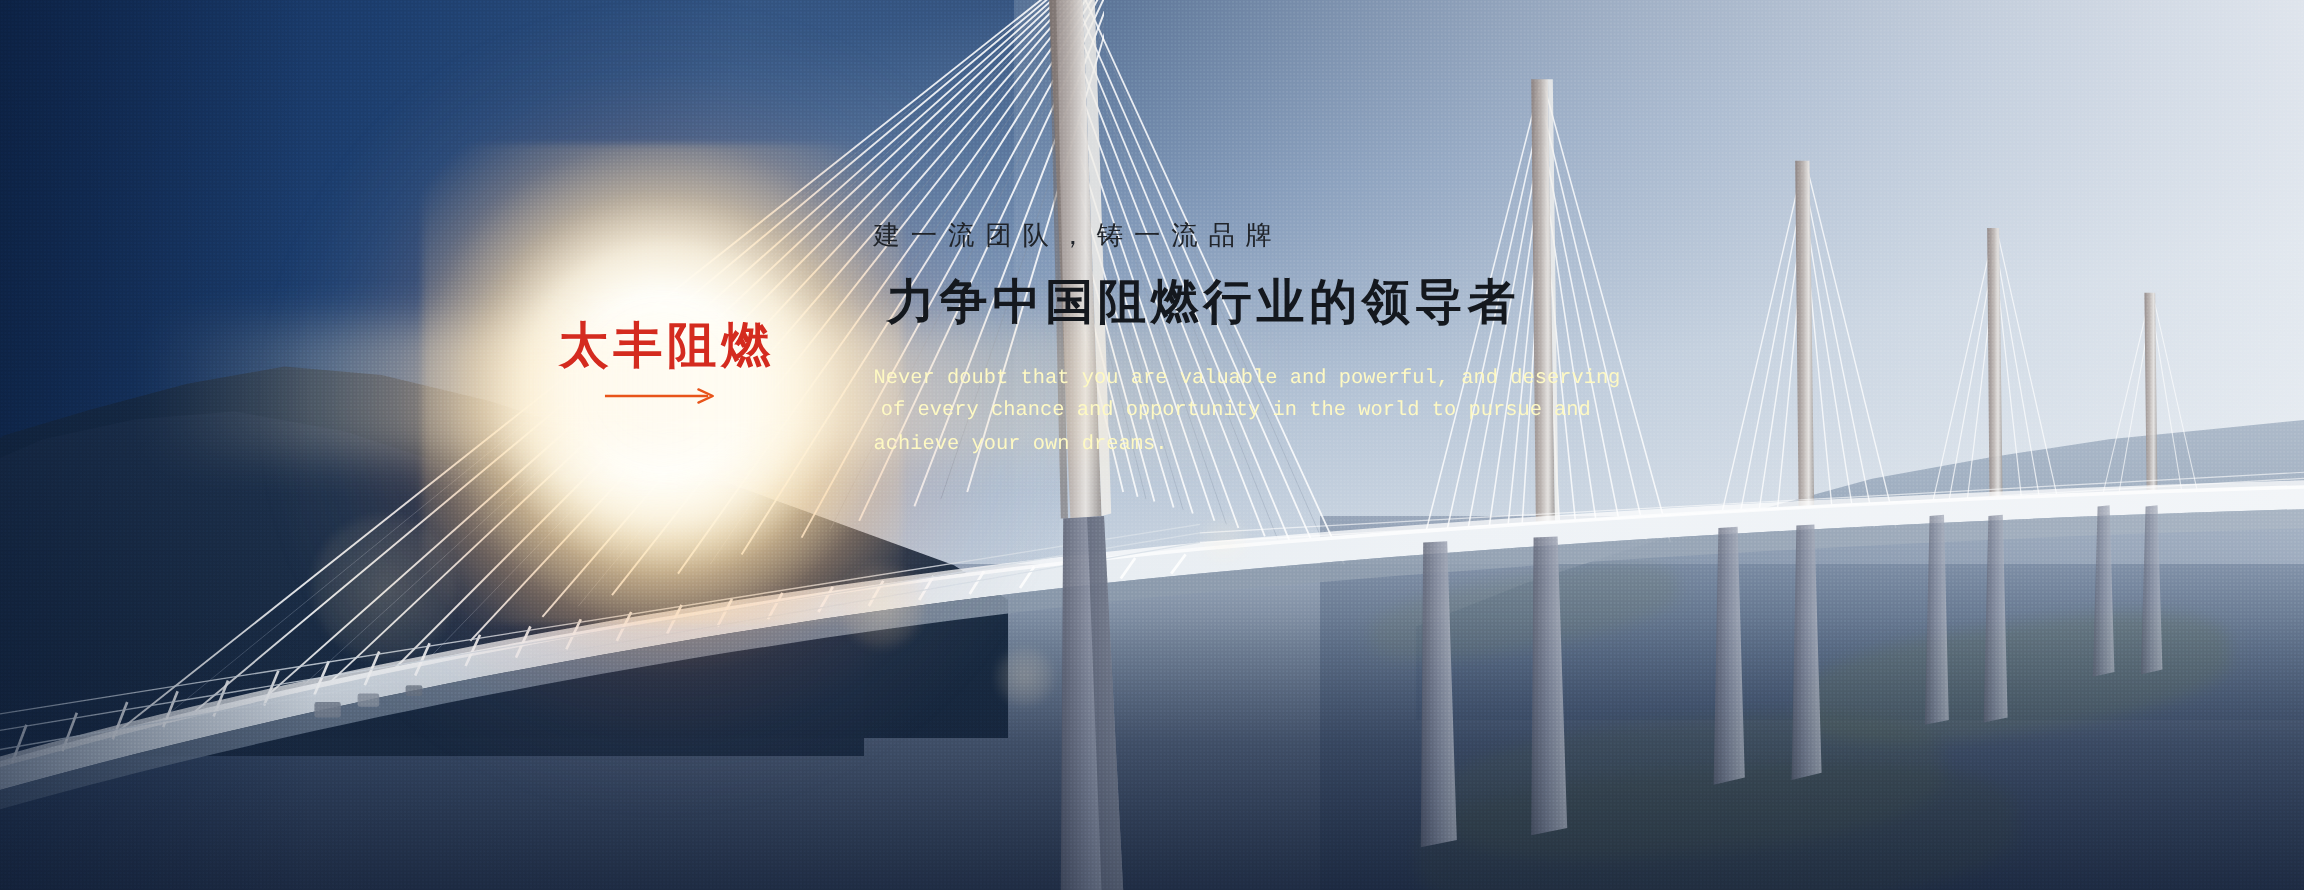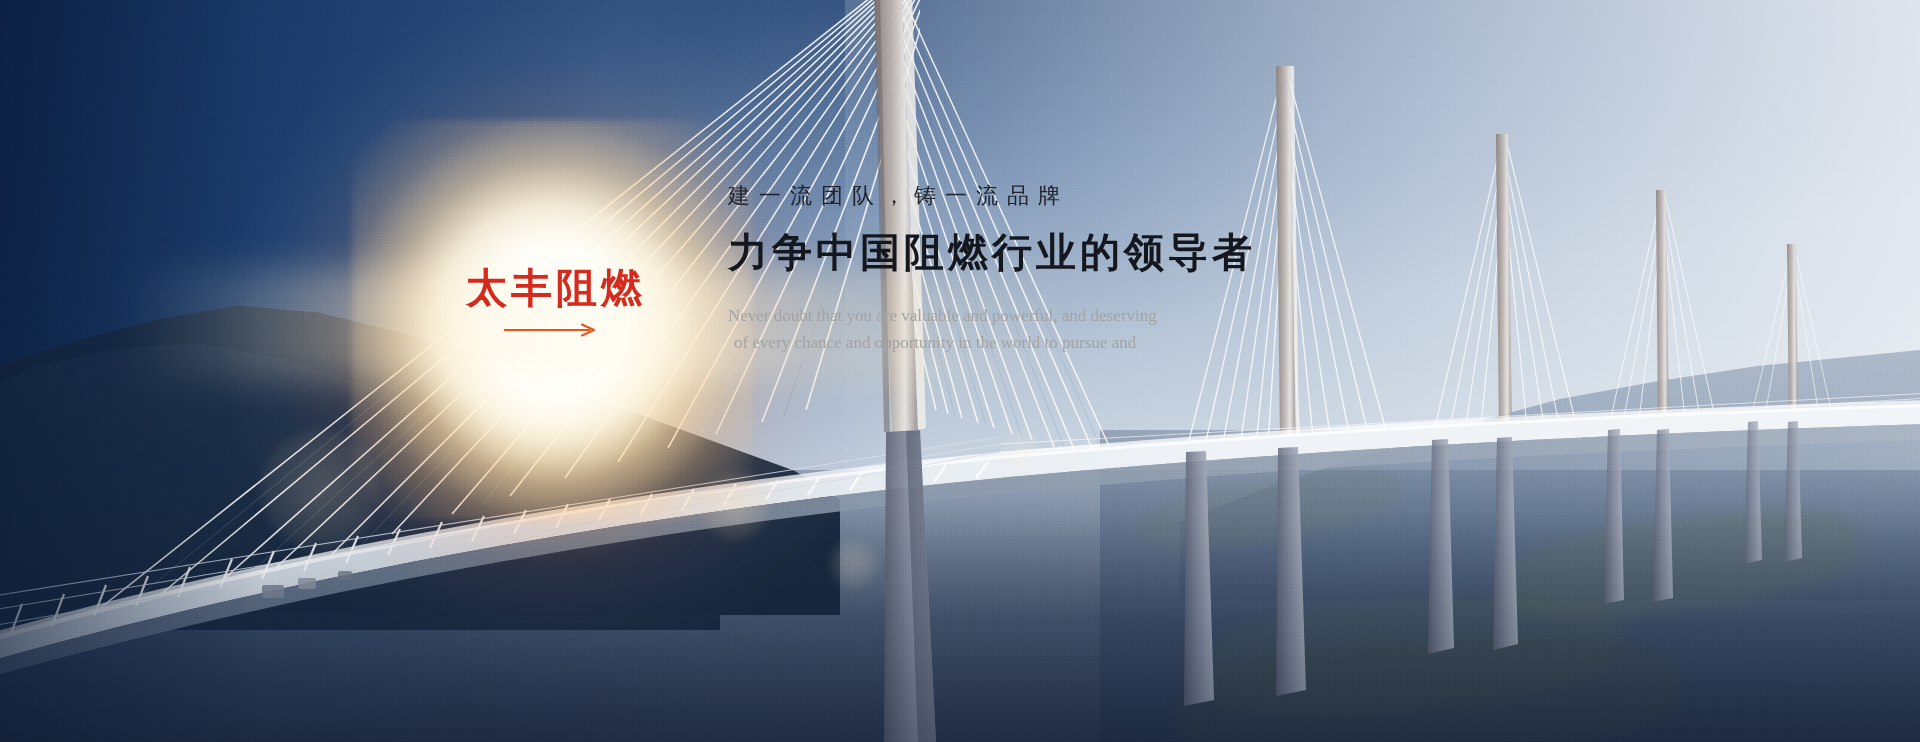--- a/index.html
+++ b/index.html
@@ -135,26 +135,26 @@
 
   .headline-sub {
     font-family:"Liberation Serif", serif;
     font-size:22px; color:#20242a; letter-spacing:9px;
     line-height:1.25; white-space:nowrap;
   }
   .headline-main {
     margin-top:18px;
     font-family:"Liberation Sans", sans-serif;
     font-size:40px; font-weight:bold; color:#14181e;
-    letter-spacing:4px; line-height:1.2; white-space:nowrap;
+    letter-spacing:4px; line-height:1.2; white-space:nowrap;margin-left:11px;
   }
   .para {
     margin-top:26px;
-    font-family:Liberation Serif, serif;
-    font-size:17px; color:#a3a3a3; line-height:1.62;
+    font-family:Liberation Mono, monospace;
+    font-size:17px; color:#fef9c3; line-height:1.62;
   }
   .para span { display:block; white-space:nowrap; }
   .para .l2 { padding-left:6px; }
 </style>
 </head>
 <body>
 
 <div id="banner">
 
   <div class="sky"></div>
@@ -380,17 +380,18 @@
         <polyline points="78,1.5 90,7 78,12.5" fill="none" stroke="#e8541a" stroke-width="2" stroke-linecap="round" stroke-linejoin="round"></polyline>
       </svg>
     </div>
 
     <div class="copy-block">
       <div class="headline-sub">建一流团队，铸一流品牌</div>
       <div class="headline-main">力争中国阻燃行业的领导者</div>
       <div class="para">
         <span class="l1">Never doubt that you are valuable and powerful, and deserving</span>
         <span class="l2"> of every chance and opportunity in the world to pursue and</span>
+        <span class="l3">achieve your own dreams.</span>
       </div>
     </div>
 
   </div>
 </div>
 
 </body></html>

